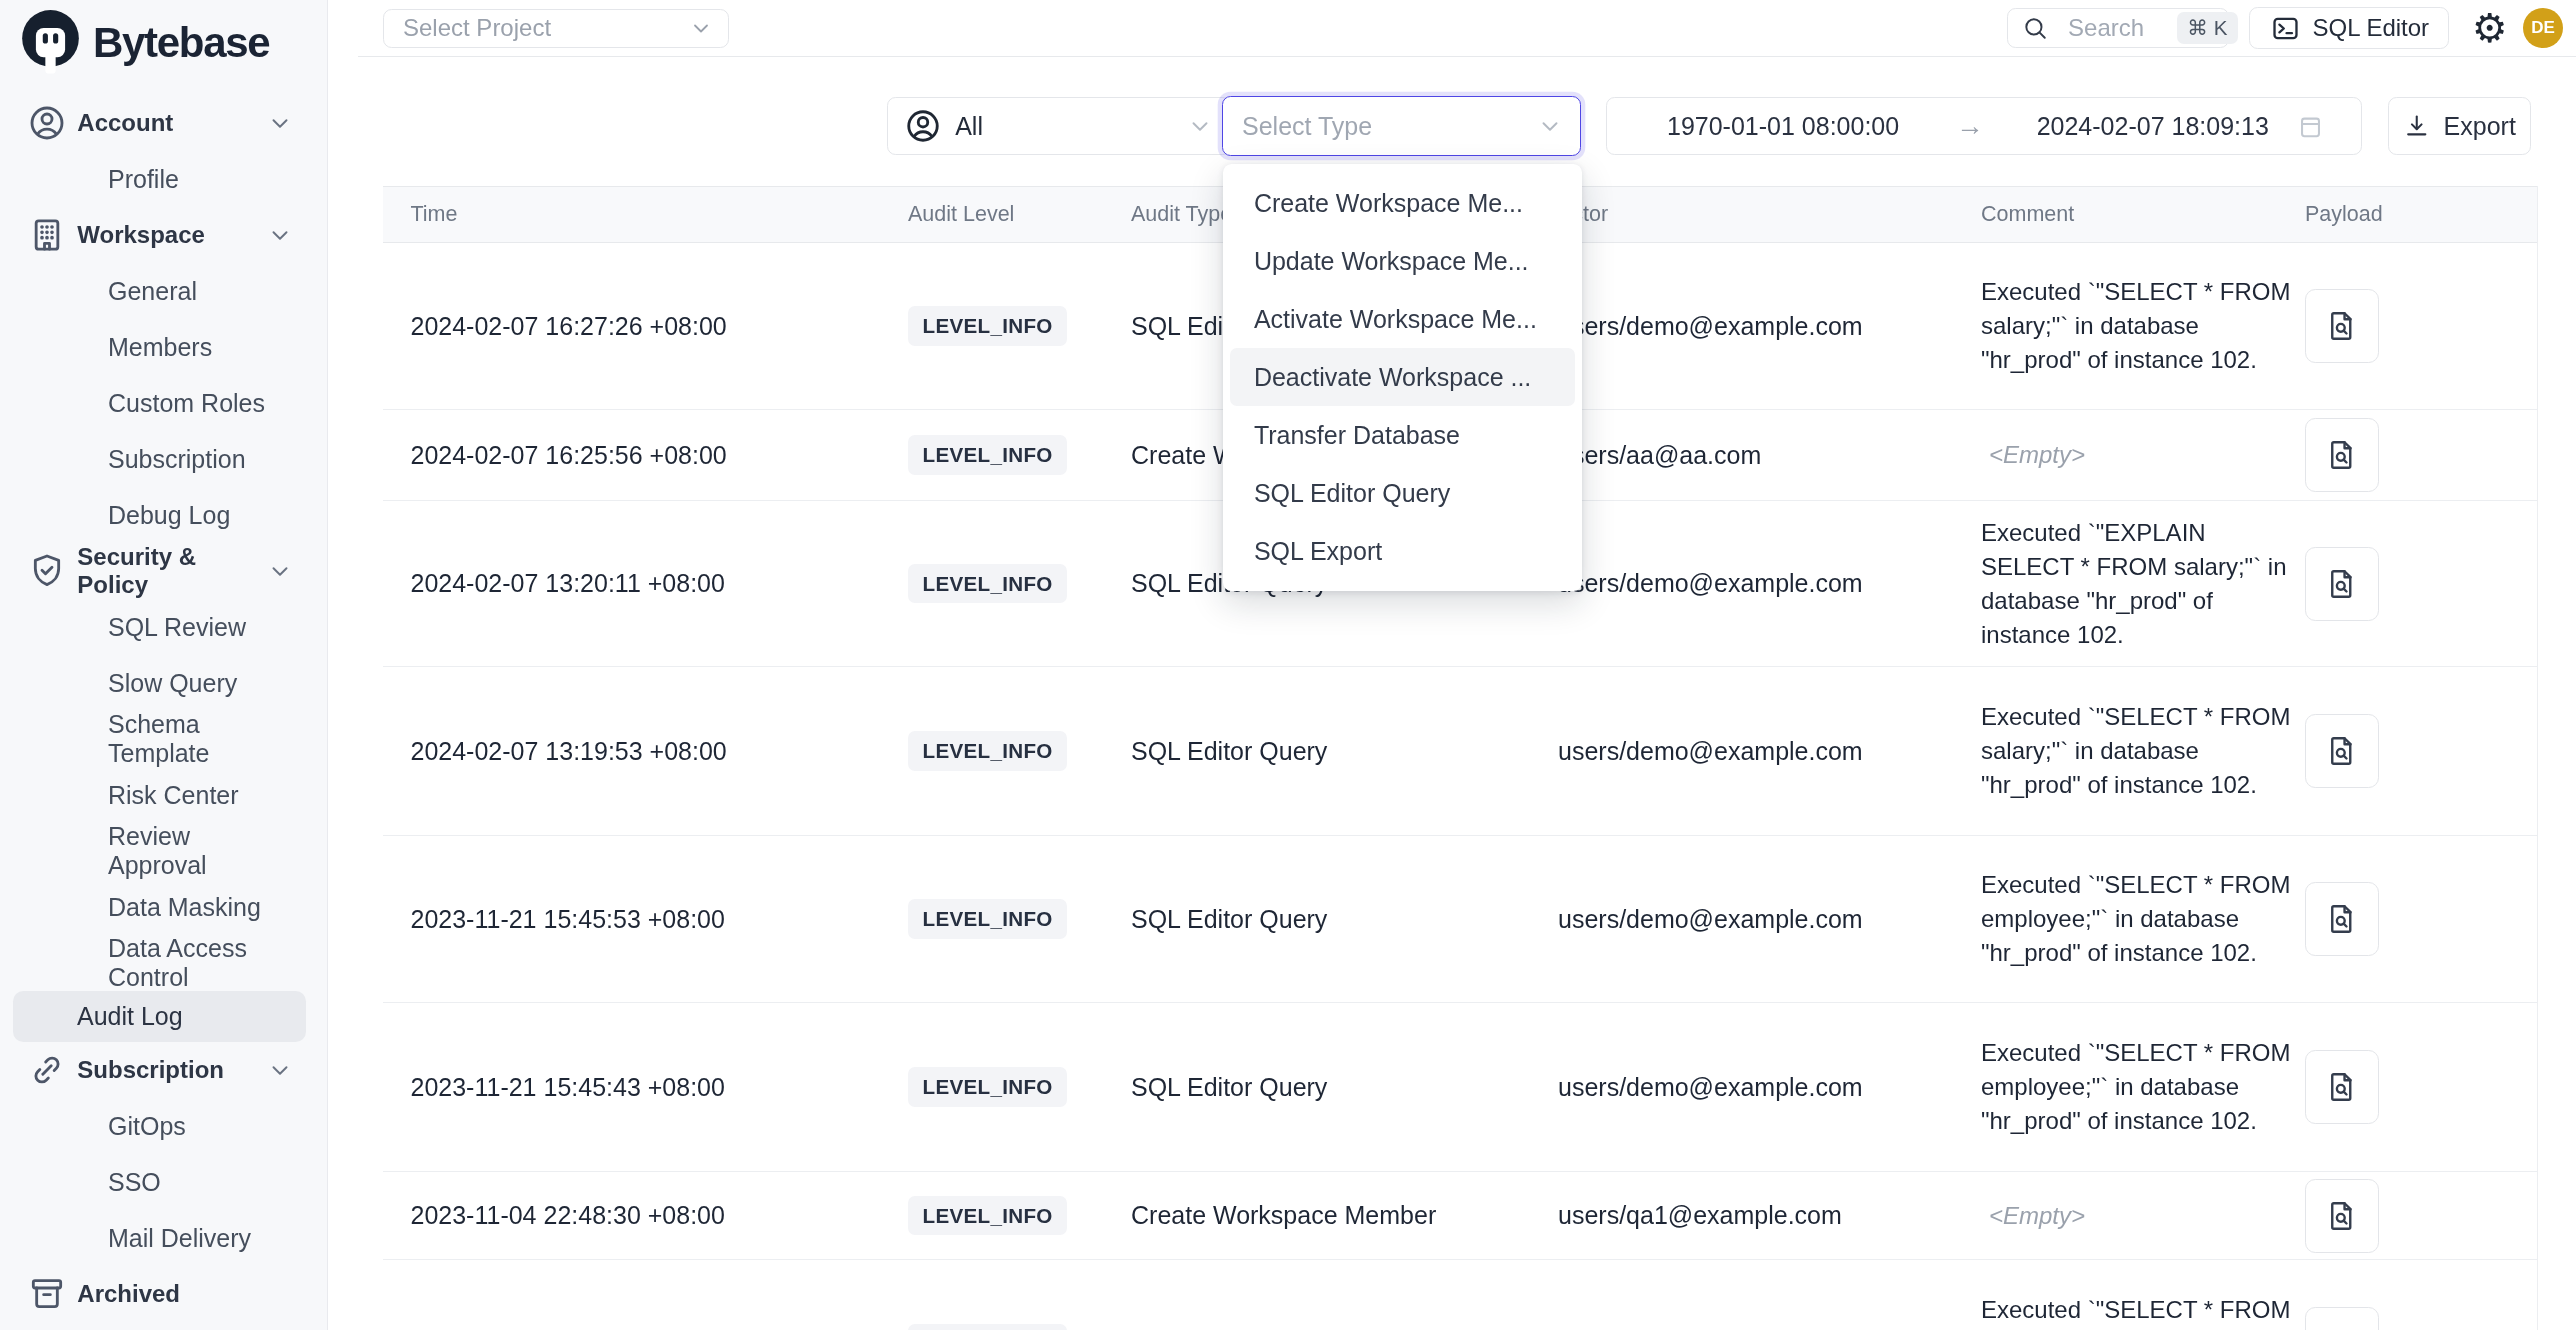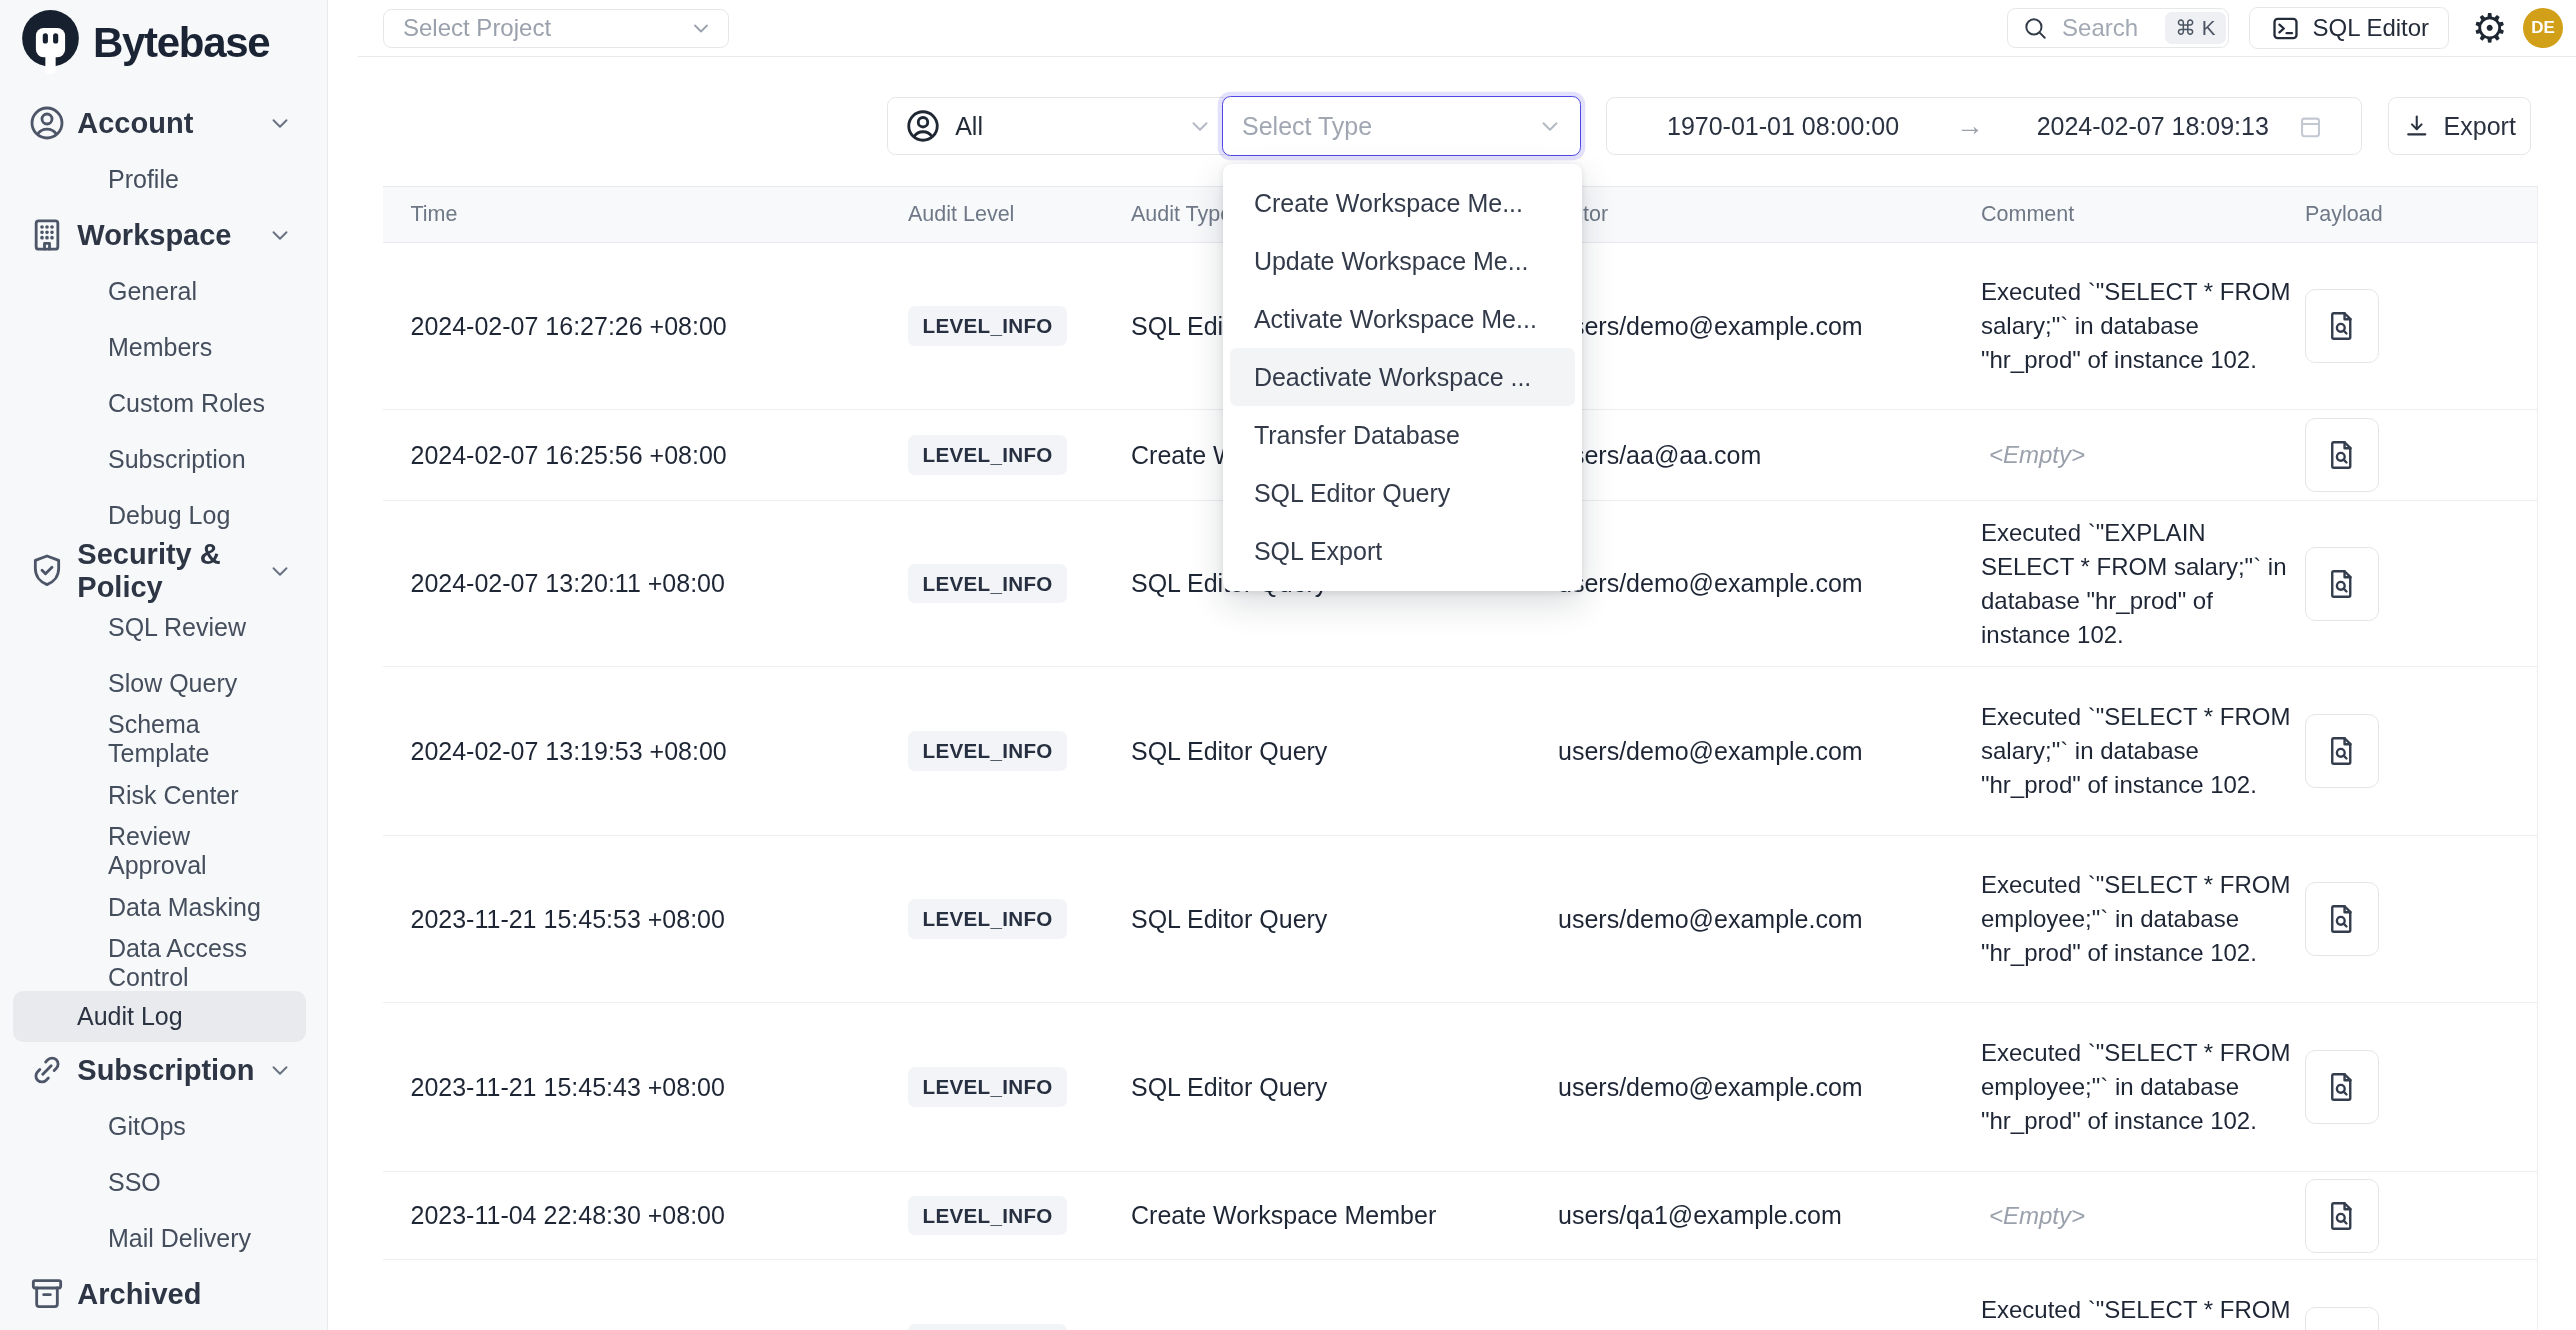--- a/index.html
+++ b/index.html
@@ -9,36 +9,36 @@
   .icon{flex:0 0 auto;}
 
   
   .sidebar{position:absolute;left:0;top:0;width:328px;height:1330px;background:#f7f8fa;
            border-right:0.9px solid #e9eaee;box-sizing:border-box;}
   .brand{display:flex;align-items:center;gap:13.7px;padding:5.2px 0 0 22.3px;height:76px;}
   .brand-name{font-size:42px;font-weight:800;color:#1b2434;letter-spacing:-1.3px;}
   .nav{position:absolute;left:0;top:95px;right:0;}
   .nav-row{display:flex;align-items:center;height:56px;padding:0 34px 0 27px;cursor:pointer;}
   .nav-row .gicon{width:40px;height:40px;margin-right:10.3px;color:#4d5668;}
-  .nav-group-label{font-size:29px;font-weight:600;color:#2e3645;flex:1;}
+  .nav-group-label{font-size:24px;font-weight:600;color:#2e3645;flex:1;}
   .nav-chevron{color:#6a7382;}
   .nav-sub{padding-left:108px;}
   .nav-sub-label{font-size:25px;color:#454e5c;flex:1;}
   .nav-sub.active{background:#e8eaee;border-radius:10.3px;margin:0 21.5px 0 13px;padding-left:64px;height:51px;}
   .nav-sub.active .nav-sub-label{color:#2b3342;}
 
   
   .topbar{position:absolute;left:358px;top:0;width:2218px;height:57px;background:#fff;
           border-bottom:0.9px solid #e7e9ec;box-sizing:border-box;display:flex;align-items:center;}
   .project-select{margin-left:25px;width:346px;height:39px;border:0.9px solid #e4e6ea;border-radius:8.6px;
           display:flex;align-items:center;box-sizing:border-box;padding:0 15.5px 0 19px;background:#fff;cursor:pointer;}
   .project-select .ph{font-size:24px;color:#9aa1ac;flex:1;}
   .tb-spacer{flex:1;}
   .searchbox{width:222px;height:40px;border:0.9px solid #e4e6ea;border-radius:8.6px;display:flex;align-items:center;
-          box-sizing:border-box;padding:0 8.6px 0 13.7px;gap:12px;background:#fff;}
+          box-sizing:border-box;padding:0 8.6px 0 13.7px;gap:18px;background:#fff;}
   .searchbox input{border:none;outline:none;width:89px;font-size:24px;color:#2a3240;background:transparent;
           font-family:"Liberation Sans",sans-serif;}
   .searchbox input::placeholder{color:#a2a9b4;}
   .kbd{background:#eef0f3;border-radius:6.9px;padding:4.3px 10.3px;font-size:20.6px;color:#4b5563;white-space:nowrap;}
   .sqleditor-btn{margin-left:20px;width:198px;height:40px;border:0.9px solid #e4e6ea;border-radius:8.6px;background:#fff;
           display:flex;align-items:center;justify-content:center;gap:12px;cursor:pointer;}
   .sqleditor-btn span{font-size:24px;color:#242c3a;font-weight:500;}
   .gear{margin-left:22.3px;font-size:40px;line-height:1;color:#1f2733;cursor:pointer;}
   .avatar{margin-left:15.5px;margin-right:13px;width:40px;height:40px;border-radius:50%;background:#d2a018;
           display:flex;align-items:center;justify-content:center;color:#fff;font-size:17px;font-weight:700;cursor:pointer;}

